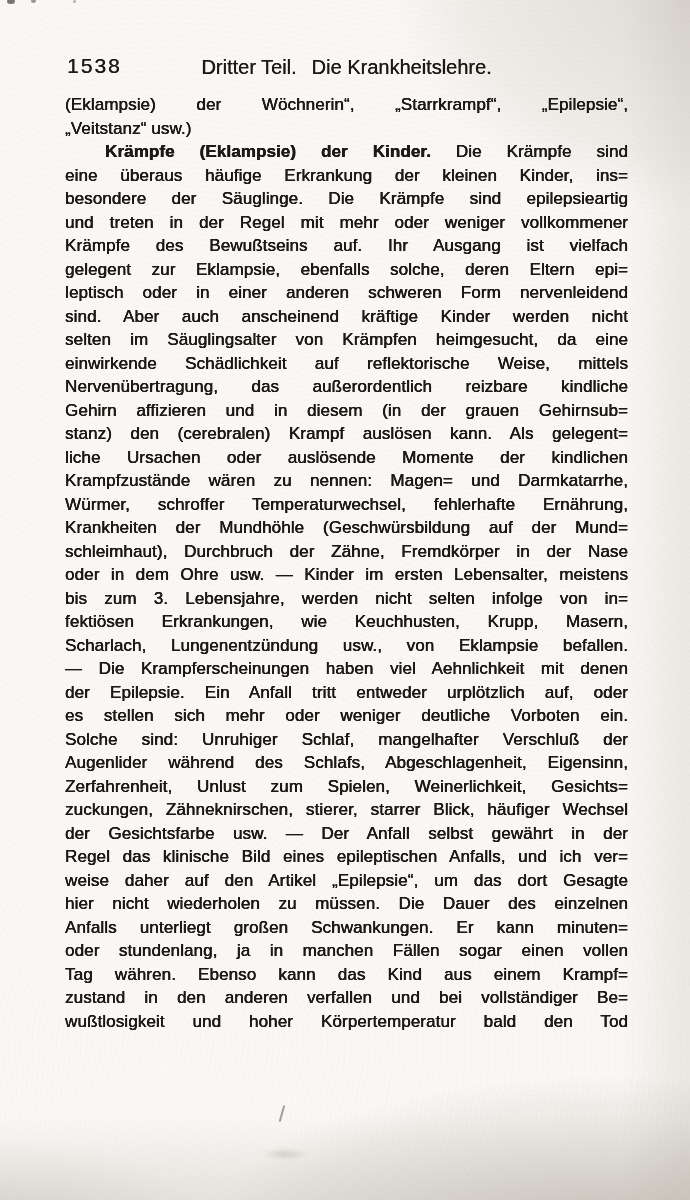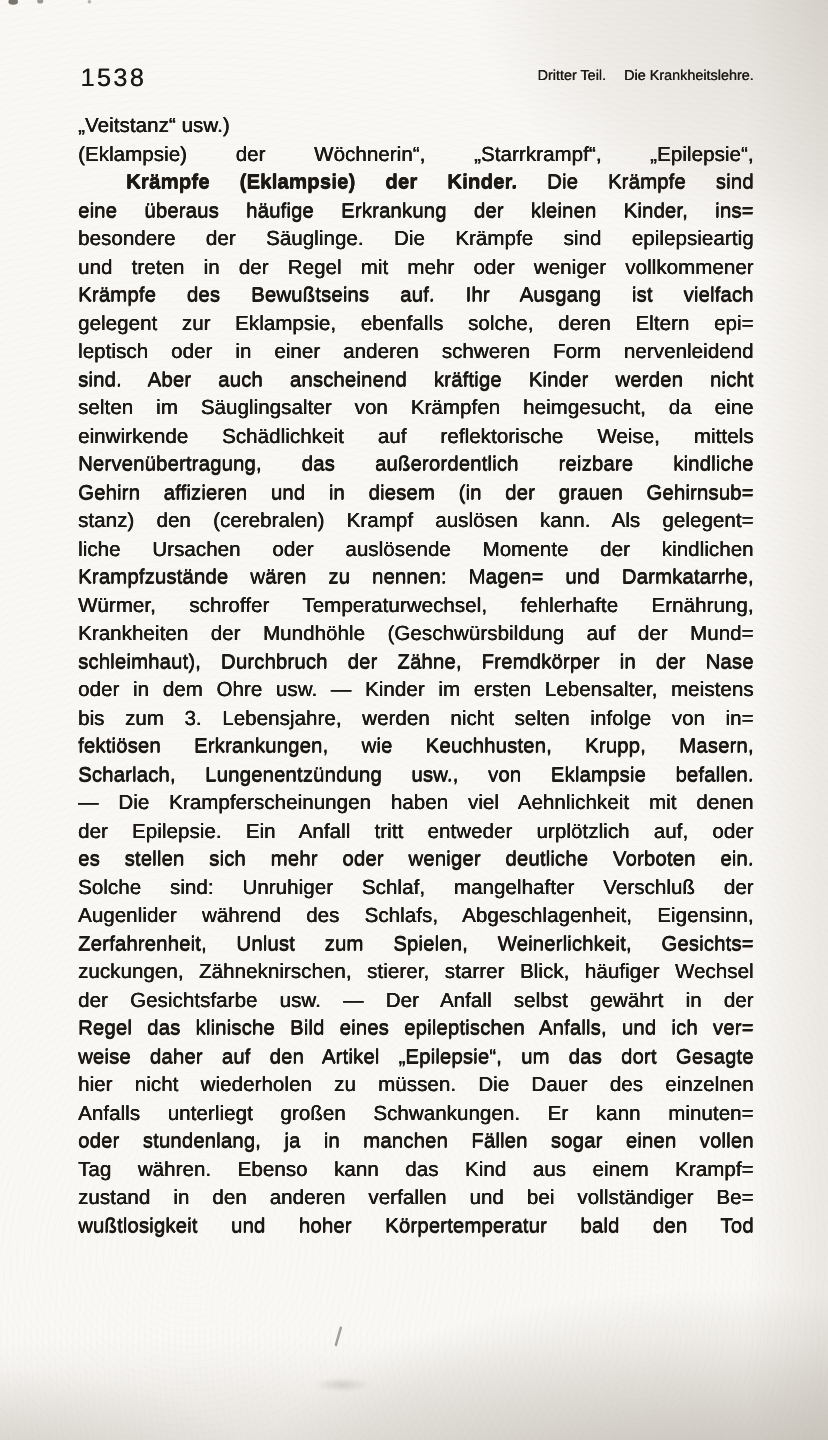--- a/index.html
+++ b/index.html
@@ -33,22 +33,22 @@
     position: absolute;
     left: 2px; top: 2px;
     font-size: 21px;
     letter-spacing: 2px;
     text-shadow: 0.3px 0 0 currentColor;
   }
   .runhead {
     position: absolute;
     left: 0; top: 4px;
     width: 100%;
-    text-align: right;
-    font-size: 12px;
+    text-align: center;
+    font-size: 20px;
     text-shadow: 0.3px 0 0 currentColor;
     white-space: nowrap;
   }
   .runhead .gap { display: inline-block; width: 15px; }
 
   
   .text-block {
     position: absolute;
     left: 65px; top: 93px;
     width: 563px;
@@ -99,22 +99,22 @@
 <div class="scan-page">
 
   <div class="runhead-row">
     <span class="page-number">1538</span>
     <div class="runhead">
       <span>Dritter Teil.</span><span class="gap"></span><span>Die Krankheitslehre.</span>
     </div>
   </div>
 
   <div class="text-block">
+      <div class="line"><span>(Eklampsie) der Wöchnerin“, „Starrkrampf“, „Epilepsie“,</span></div>
       <div class="line nojust"><span>„Veitstanz“ usw.)</span></div>
-      <div class="line"><span>(Eklampsie) der Wöchnerin“, „Starrkrampf“, „Epilepsie“,</span></div>
       <div class="line indent"><span class="b">Krämpfe (Eklampsie) der Kinder.</span><span>  Die Krämpfe sind</span></div>
       <div class="line"><span>eine überaus häufige Erkrankung der kleinen Kinder, ins=</span></div>
       <div class="line"><span>besondere der Säuglinge.  Die Krämpfe sind epilepsieartig</span></div>
       <div class="line"><span>und treten in der Regel mit mehr oder weniger vollkommener</span></div>
       <div class="line"><span>Krämpfe des Bewußtseins auf.  Ihr Ausgang ist vielfach</span></div>
       <div class="line"><span>gelegent zur Eklampsie, ebenfalls solche, deren Eltern epi=</span></div>
       <div class="line"><span>leptisch oder in einer anderen schweren Form nervenleidend</span></div>
       <div class="line"><span>sind.  Aber auch anscheinend kräftige Kinder werden nicht</span></div>
       <div class="line"><span>selten im Säuglingsalter von Krämpfen heimgesucht, da eine</span></div>
       <div class="line"><span>einwirkende Schädlichkeit auf reflektorische Weise, mittels</span></div>

